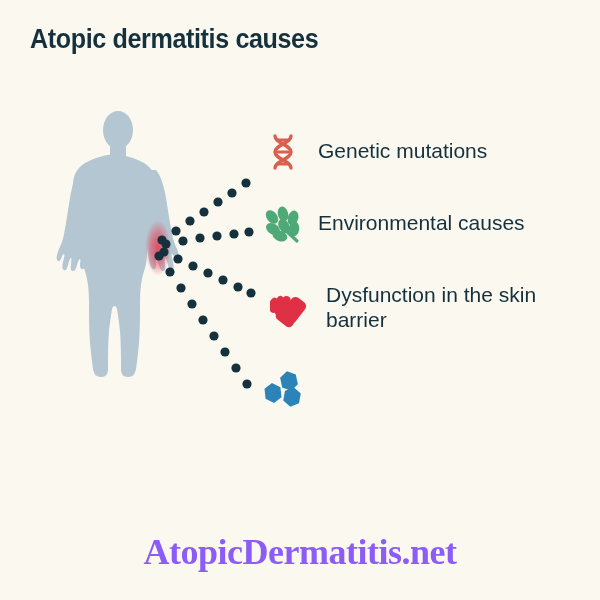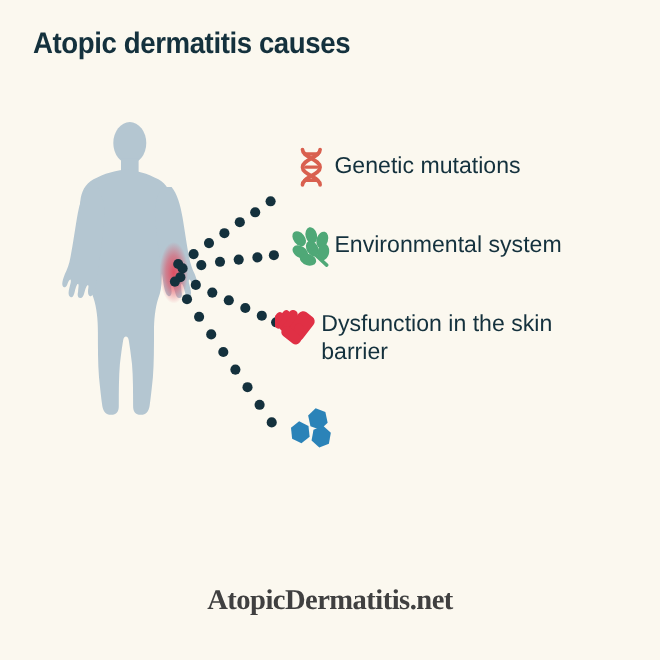--- a/index.html
+++ b/index.html
@@ -45,49 +45,50 @@
     left: 0;
     top: 0;
     width: 600px;
     height: 600px;
     pointer-events: none;
   }
   .cause-row {
     position: absolute;
     display: flex;
     align-items: flex-start;
+    gap: 14px;
   }
   .cause-icon {
     width: 42px;
     height: 42px;
     flex: 0 0 42px;
     display: block;
   }
   .cause-label {
     color: #14313d;
     font-size: 21px;
     line-height: 25px;
     font-family: "Liberation Sans", sans-serif;
     max-width: 250px;
     padding-top: 6px;
   }
   #row-0 { left: 262px; top: 132px; }
   #row-1 { left: 262px; top: 204px; }
-  #row-2 { left: 250px; top: 276px; }
+  #row-2 { left: 270px; top: 276px; align-items: flex-end; }
   #row-3 { left: 262px; top: 368px; }
   #brand-footer {
     position: absolute;
     left: 0;
     top: 531px;
     width: 600px;
     text-align: center;
     font-family: "Liberation Serif", serif;
     font-weight: bold;
-    font-size: 26px;
-    color: #404040;
+    font-size: 36px;
+    color: #8b5cf6;
     letter-spacing: -0.5px;
   }
 </style>
 </head>
 <body>
 
 <div id="infographic">
 
   <div id="page-title">Atopic dermatitis causes</div>
 
@@ -293,21 +294,21 @@
         <ellipse cx="10" cy="13" rx="5.2" ry="7.6" transform="rotate(-38 10 13)"></ellipse>
         <ellipse cx="21" cy="10" rx="5.2" ry="7.6" transform="rotate(-14 21 10)"></ellipse>
         <ellipse cx="31" cy="14" rx="5.2" ry="7.6" transform="rotate(18 31 14)"></ellipse>
         <ellipse cx="11" cy="25" rx="5.2" ry="7.6" transform="rotate(-58 11 25)"></ellipse>
         <ellipse cx="22" cy="22" rx="5.2" ry="7.6" transform="rotate(-30 22 22)"></ellipse>
         <ellipse cx="32" cy="25" rx="5.2" ry="7.6" transform="rotate(8 32 25)"></ellipse>
         <ellipse cx="18" cy="32" rx="5.2" ry="7.6" transform="rotate(-72 18 32)"></ellipse>
       </g>
       <path d="M22 25 L35 37" stroke="#4fa877" stroke-width="3.2" stroke-linecap="round" fill="none"></path>
     </svg>
-    <div class="cause-label">Environmental system</div>
+    <div class="cause-label">Environmental causes</div>
   </div>
 
   <div class="cause-row" id="row-2">
     <svg class="cause-icon" viewBox="0 0 42 42">
       <g transform="rotate(38 21 21)" fill="#e03045">
         <rect x="14" y="6" width="17" height="26" rx="5"></rect>
         <rect x="6.5" y="11" width="8.5" height="22" rx="4.2"></rect>
         <rect x="2" y="15" width="7.5" height="19" rx="3.7"></rect>
         <rect x="-1.5" y="20" width="7" height="15" rx="3.4"></rect>
         <rect x="24" y="16" width="13" height="8" rx="4" transform="rotate(62 24 16)"></rect>

